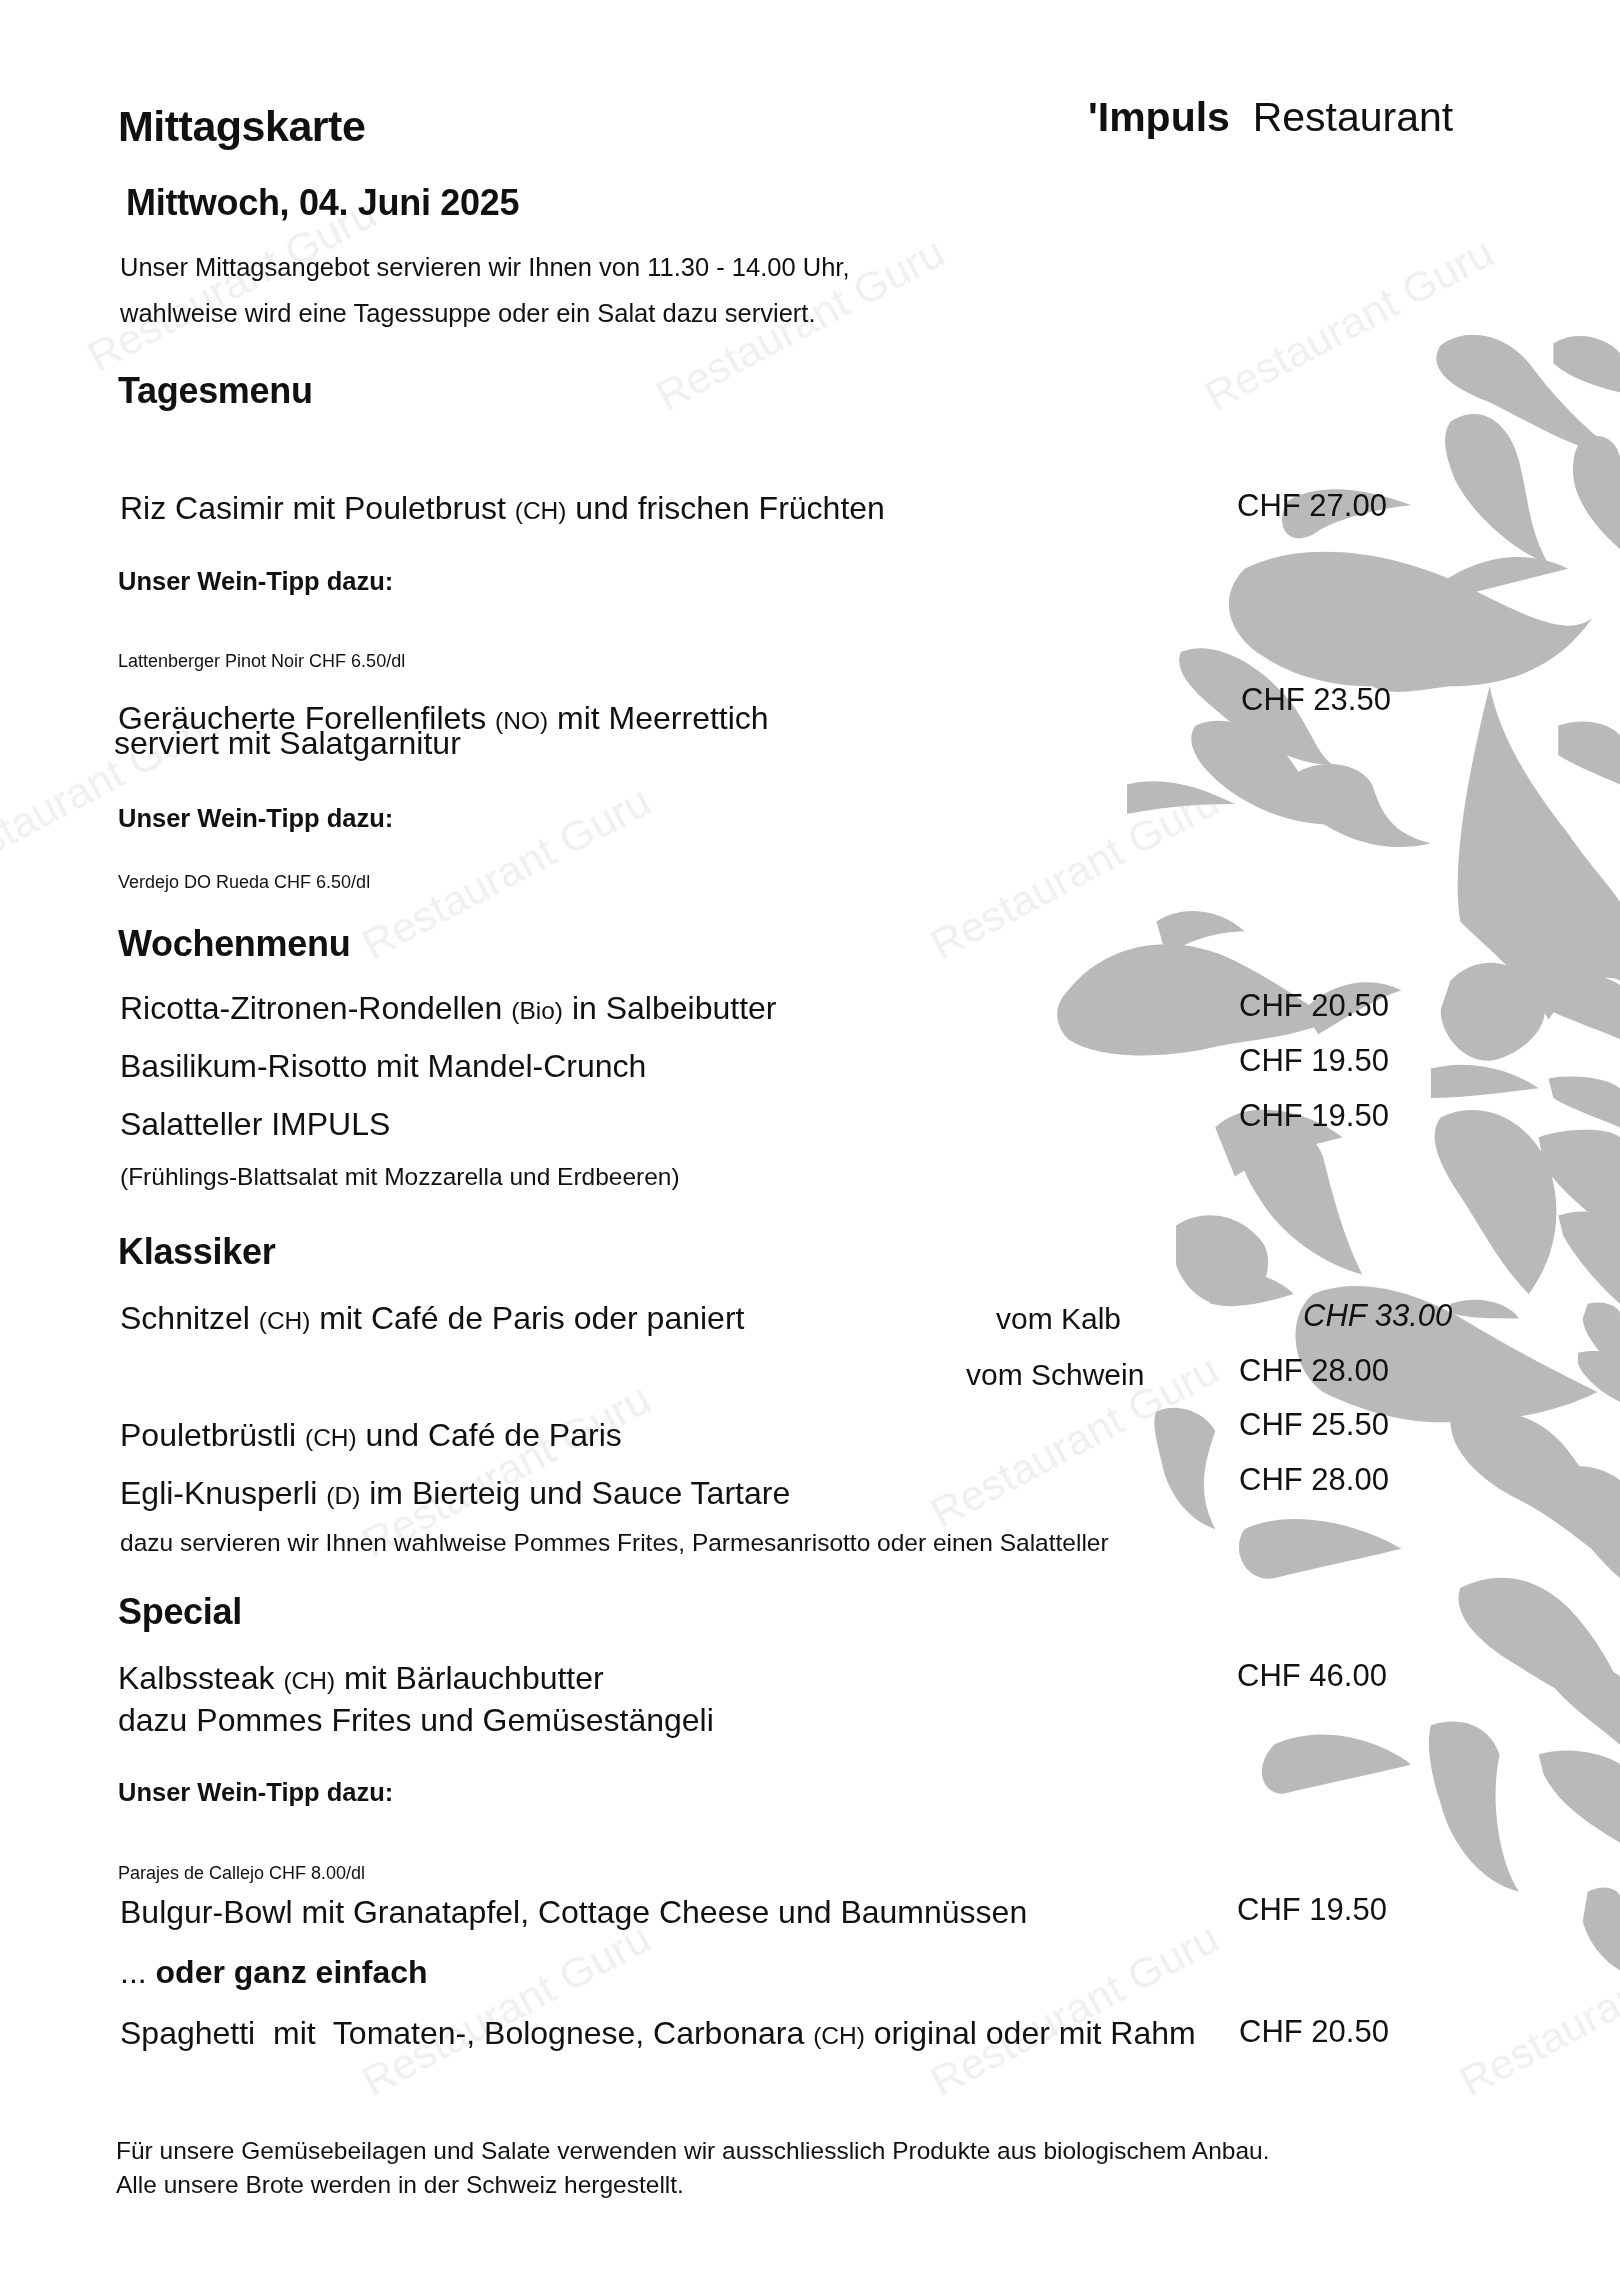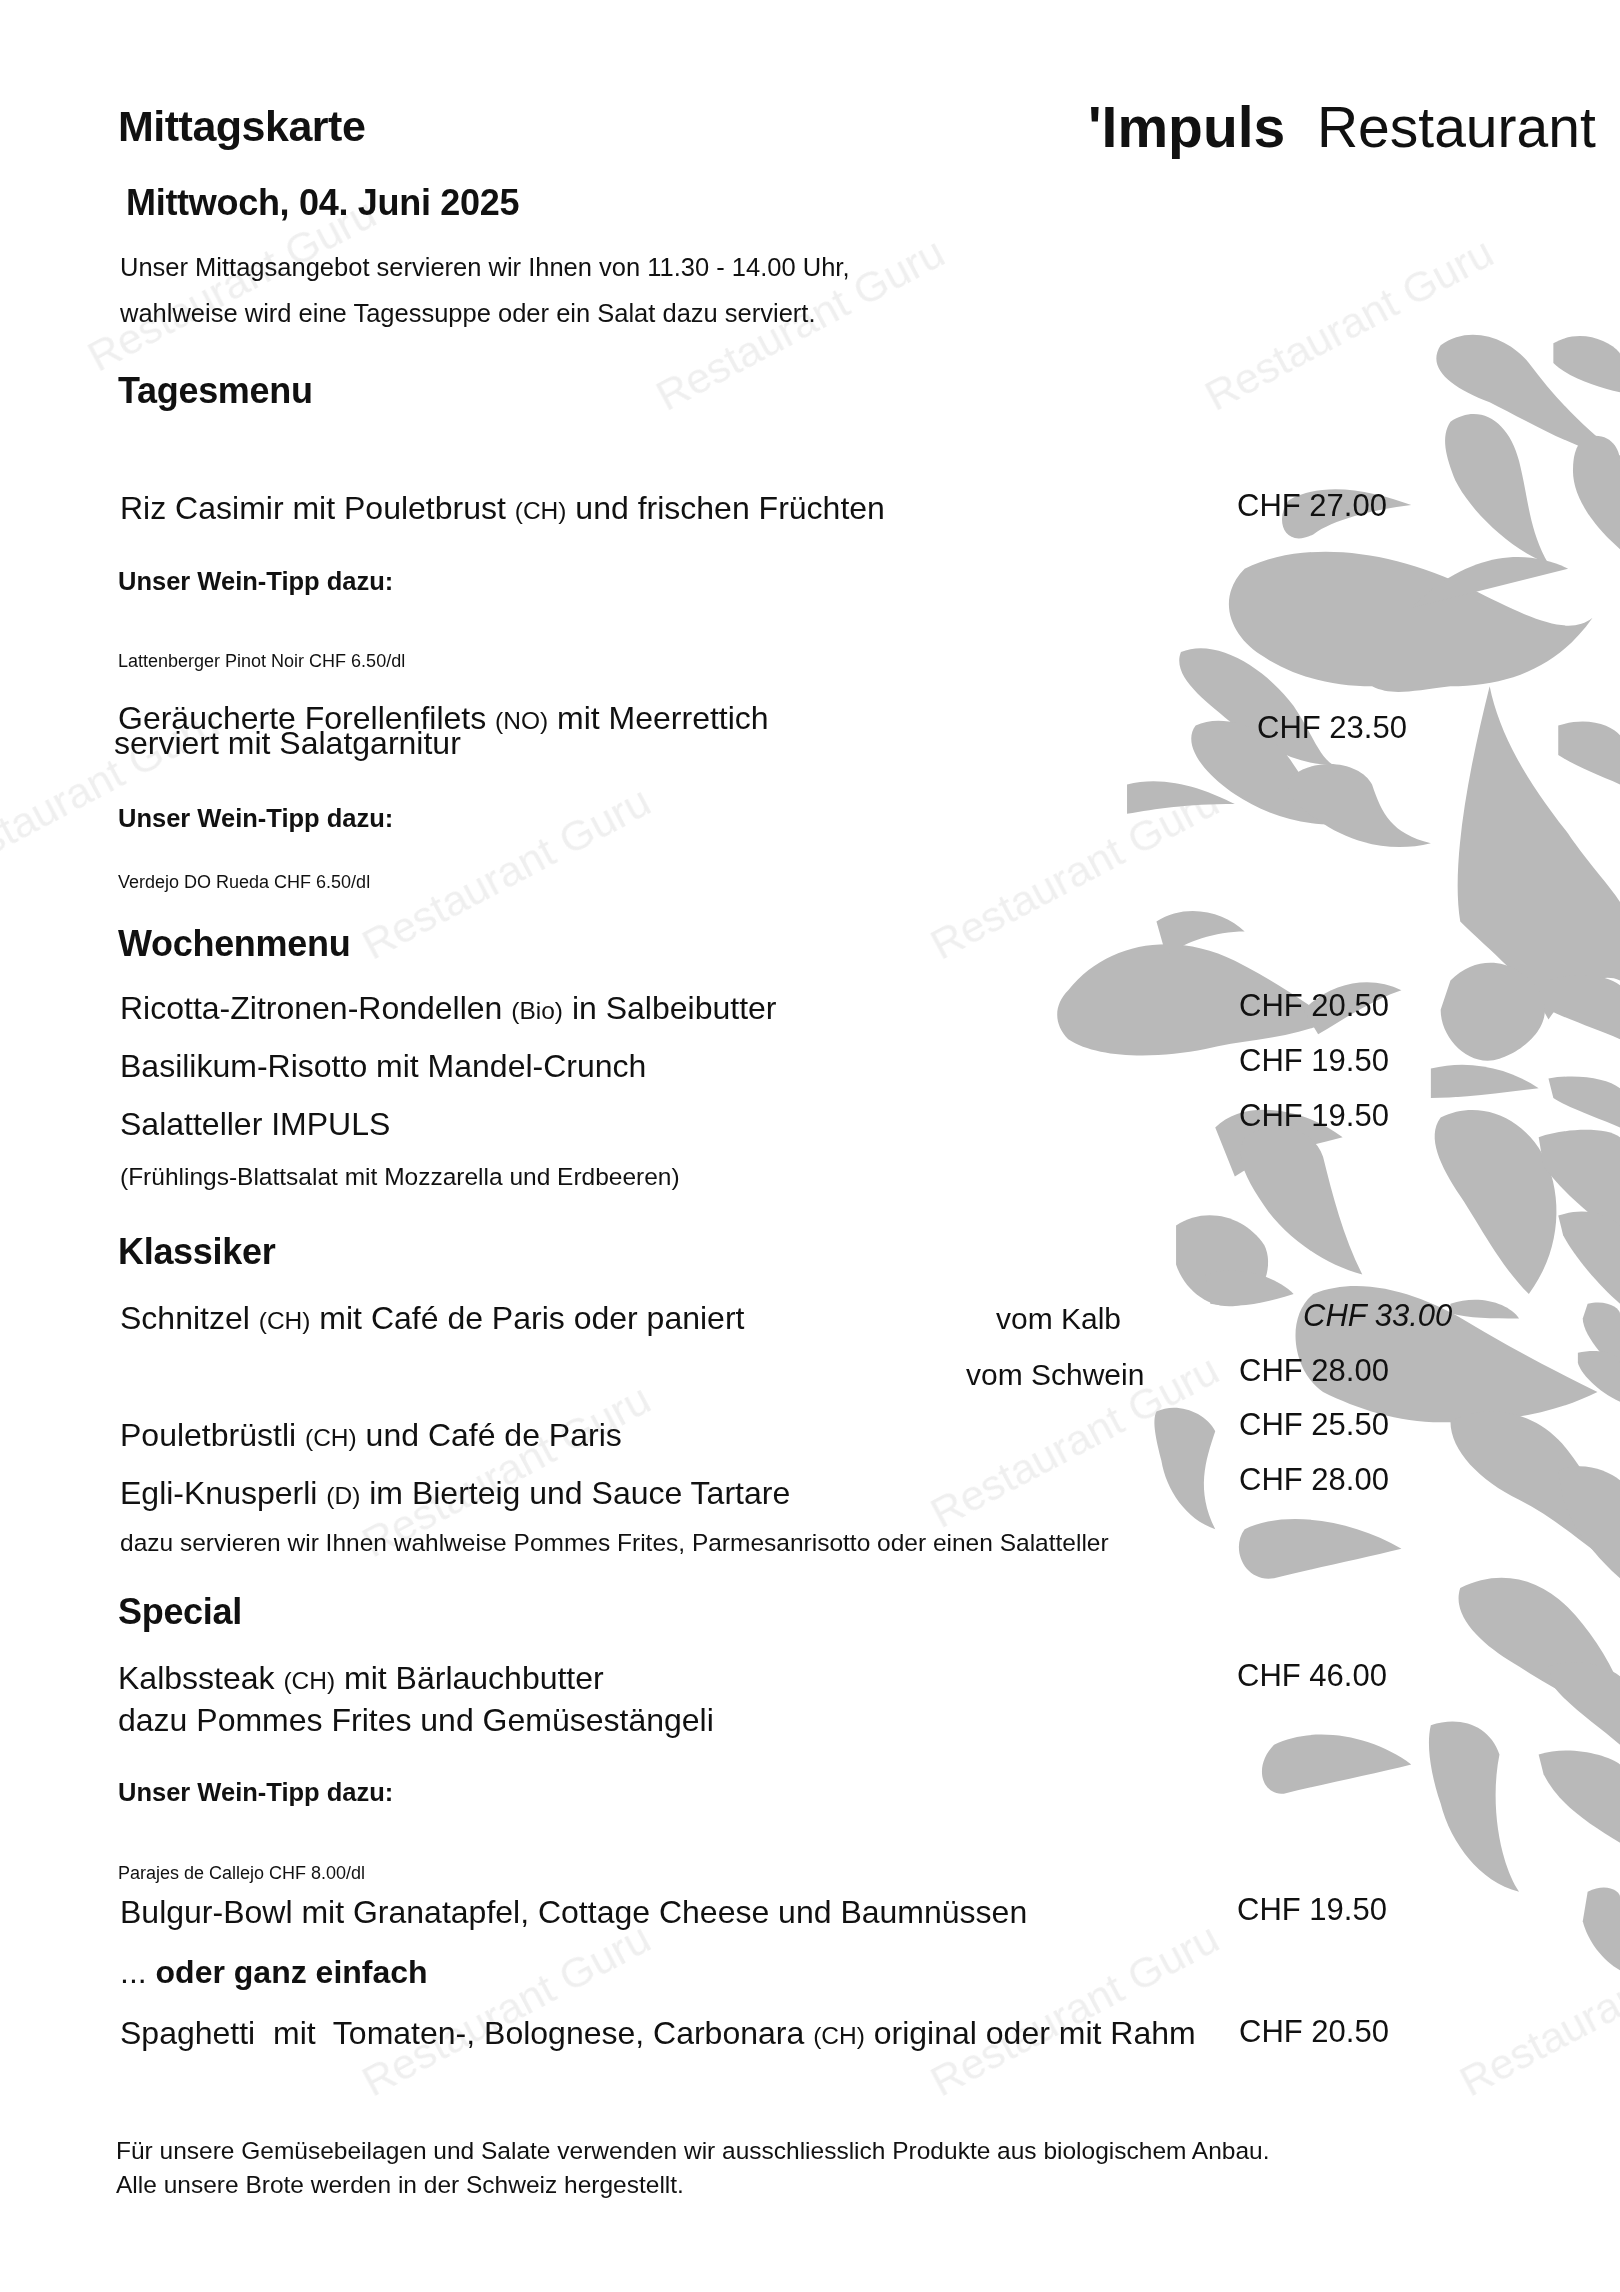--- a/index.html
+++ b/index.html
@@ -5,21 +5,21 @@
   html, body { margin: 0; padding: 0; }
   body {
     width: 1620px; height: 2293px; position: relative; overflow: hidden;
     background: #ffffff; color: #111;
     font-family: "Liberation Sans", sans-serif;
   }
   .deco { position: absolute; left: 0; top: 0; width: 1620px; height: 2293px; z-index: 0; }
   .abs { position: absolute; z-index: 2; white-space: nowrap; }
   .h1 { font-size: 43px; font-weight: bold; letter-spacing: -0.5px; }
   .h2 { font-size: 36px; font-weight: bold; letter-spacing: -0.3px; }
-  .brand { font-size: 57px; }
+  .brand { font-size: 41px; }
   .brand b { font-weight: bold; }
   .intro { font-size: 25.5px; }
   .sec { font-size: 36px; font-weight: bold; letter-spacing: -0.3px; }
   .dish { font-size: 32px; }
   .dish small, .small-tag { font-size: 24.5px; }
   .price { font-size: 31px; }
   .wine-h { font-size: 25.5px; font-weight: bold; }
   .wine { font-size: 18px; margin-top: 48px; }
   .note { font-size: 24.5px; }
   .foot { font-size: 24.5px; line-height: 34px; }
@@ -109,21 +109,21 @@
   <span>Riz Casimir mit Pouletbrust </span><span class="small-tag">(CH)</span><span> und frischen Früchten</span>
 </div>
 <div class="abs price" style="left:1237px; top:488px;">CHF 27.00</div>
 <div class="abs wine-h" style="left:118px; top:567px;">Unser Wein-Tipp dazu:</div>
 <div class="abs wine" style="left:118px; top:603px;">Lattenberger Pinot Noir CHF 6.50/dl</div>
 
 <div class="abs dish" style="left:118px; top:684px;margin-top:16px;">
   <span>Geräucherte Forellenfilets </span><span class="small-tag">(NO)</span><span> mit Meerrettich</span>
 </div>
 <div class="abs dish" style="left:114px; top:725px;">serviert mit Salatgarnitur</div>
-<div class="abs price" style="left:1241px; top:710px;margin-left:16px;">CHF 23.50</div>
+<div class="abs price" style="left:1241px; top:682px;">CHF 23.50</div>
 <div class="abs wine-h" style="left:118px; top:804px;">Unser Wein-Tipp dazu:</div>
 <div class="abs wine" style="left:118px; top:824px;">Verdejo DO Rueda CHF 6.50/dl</div>
 
 <div class="abs sec" style="left:118px; top:923px;">Wochenmenu</div>
 <div class="abs dish" style="left:120px; top:990px;">
   <span>Ricotta-Zitronen-Rondellen </span><span class="small-tag">(Bio)</span><span> in Salbeibutter</span>
 </div>
 <div class="abs price" style="left:1239px; top:988px;">CHF 20.50</div>
 <div class="abs dish" style="left:120px; top:1048px;">Basilikum-Risotto mit Mandel-Crunch</div>
 <div class="abs price" style="left:1239px; top:1043px;">CHF 19.50</div>

